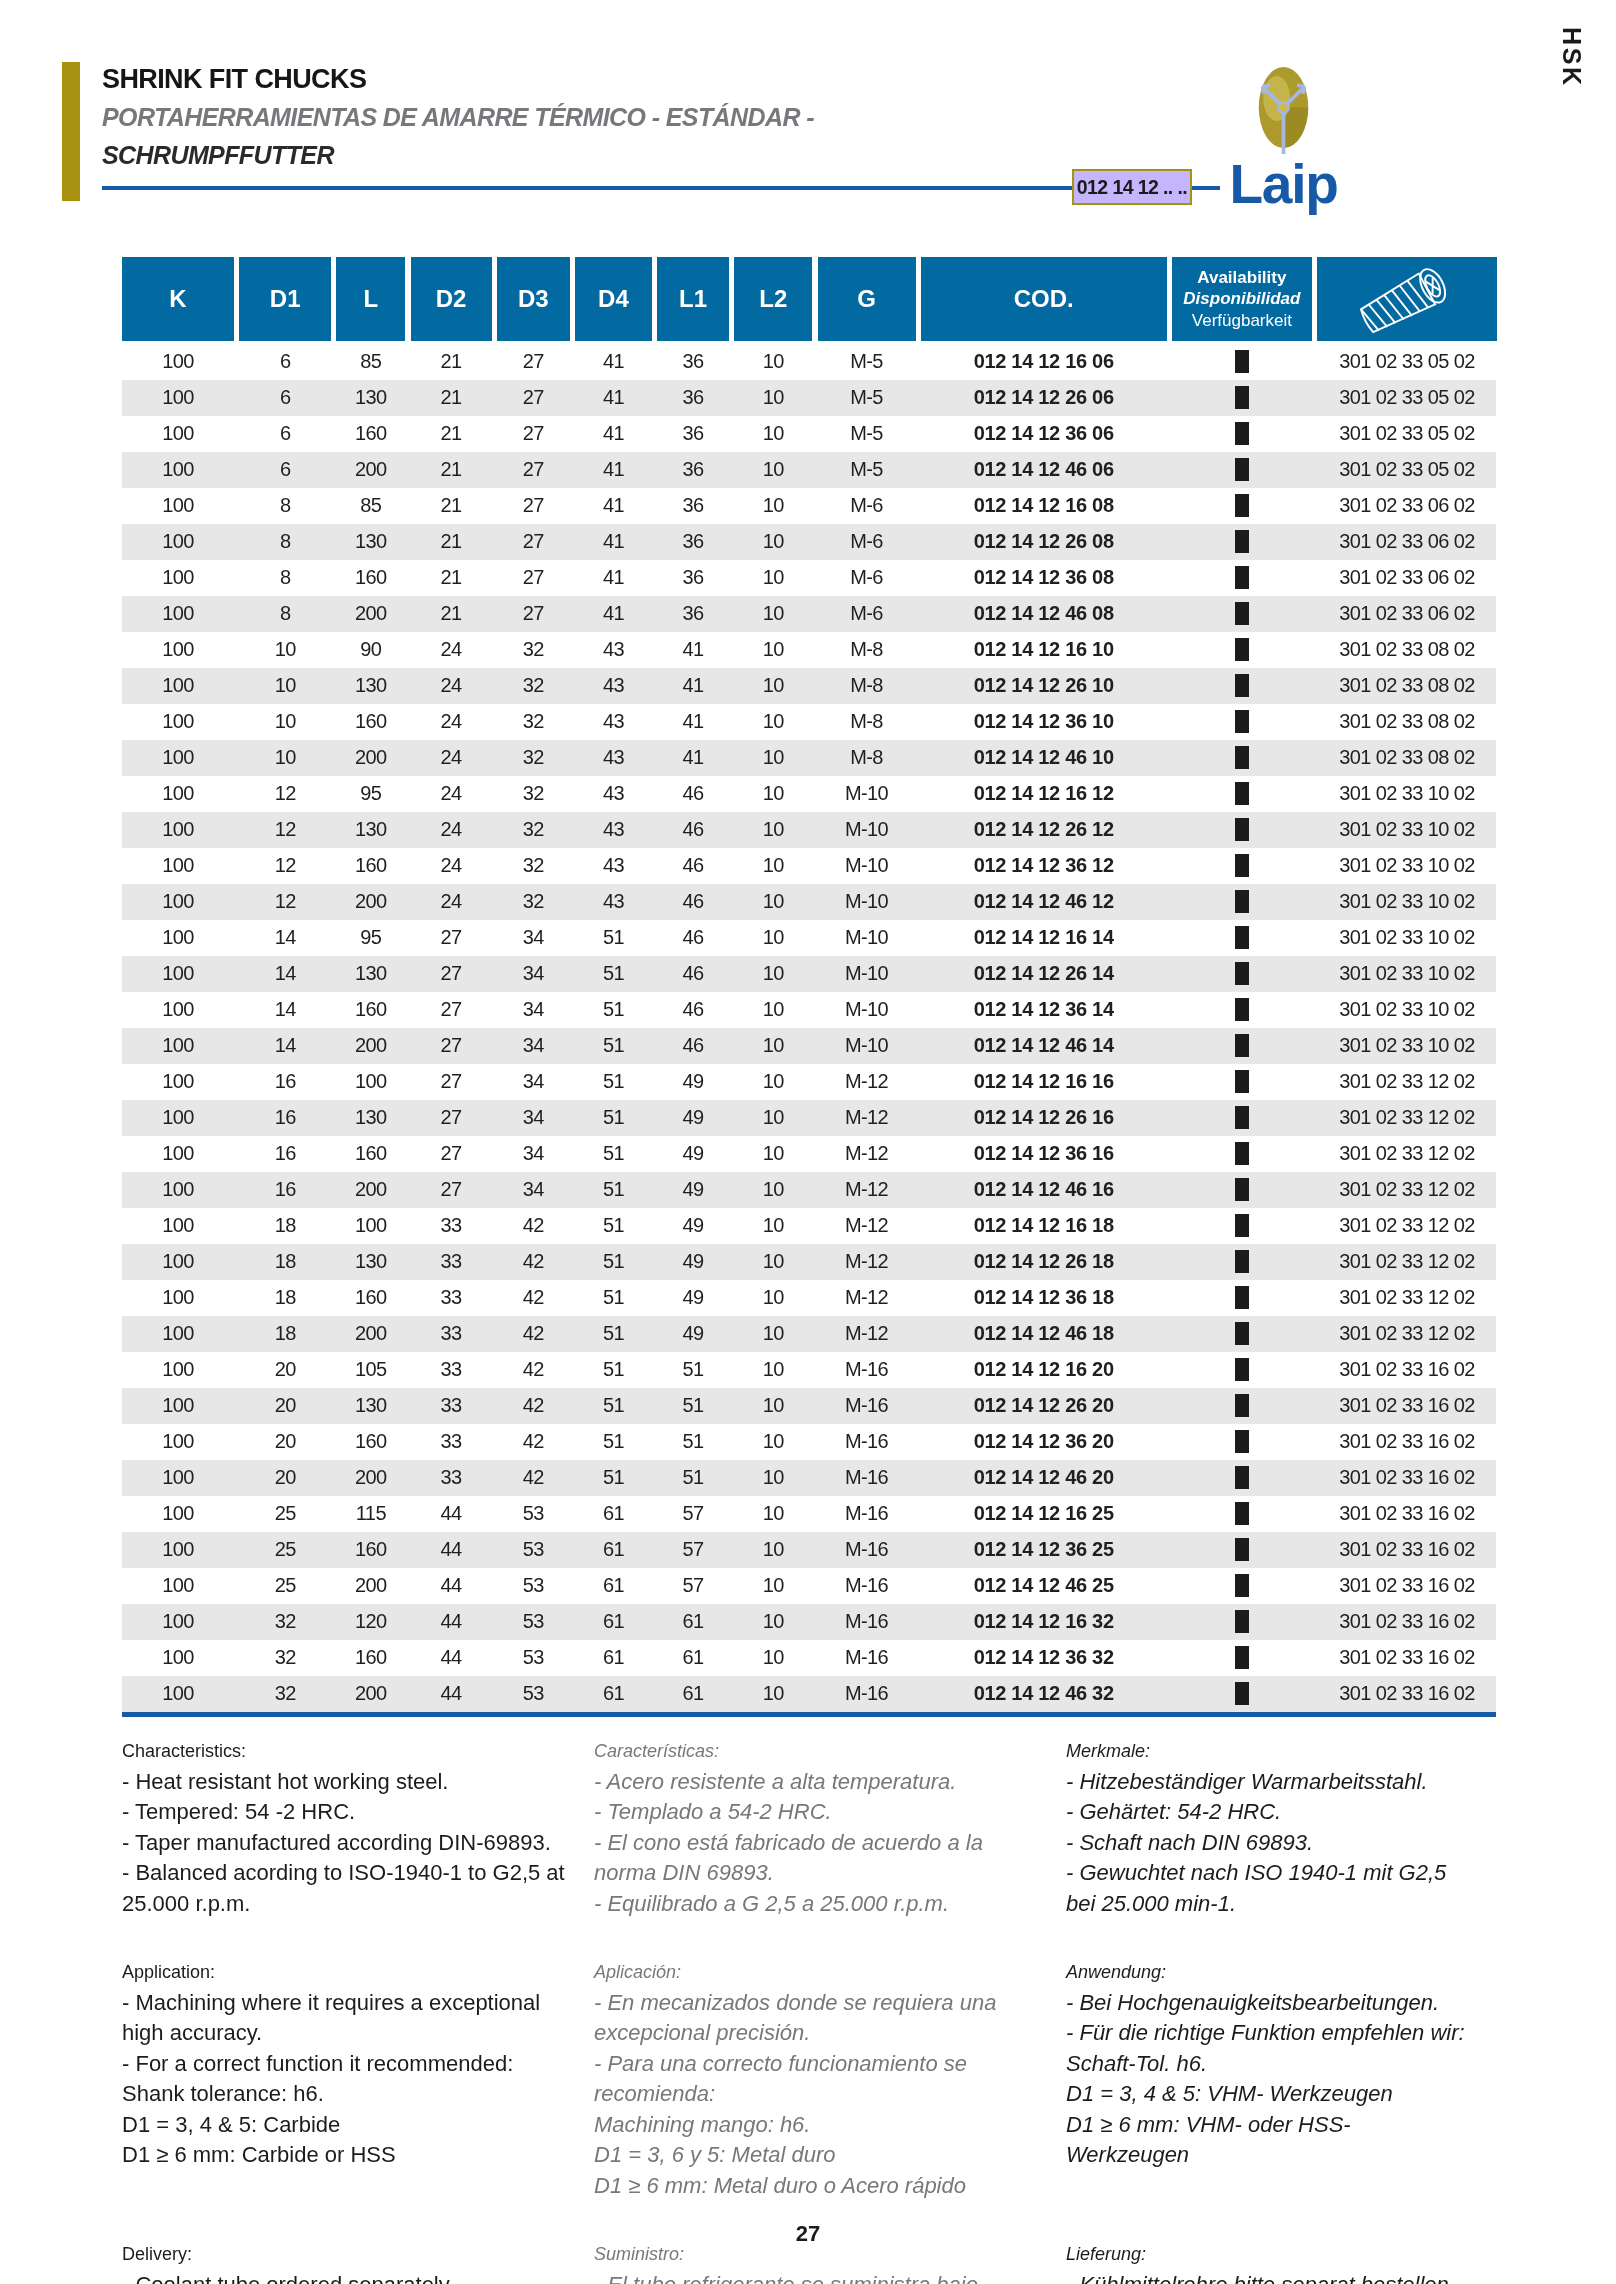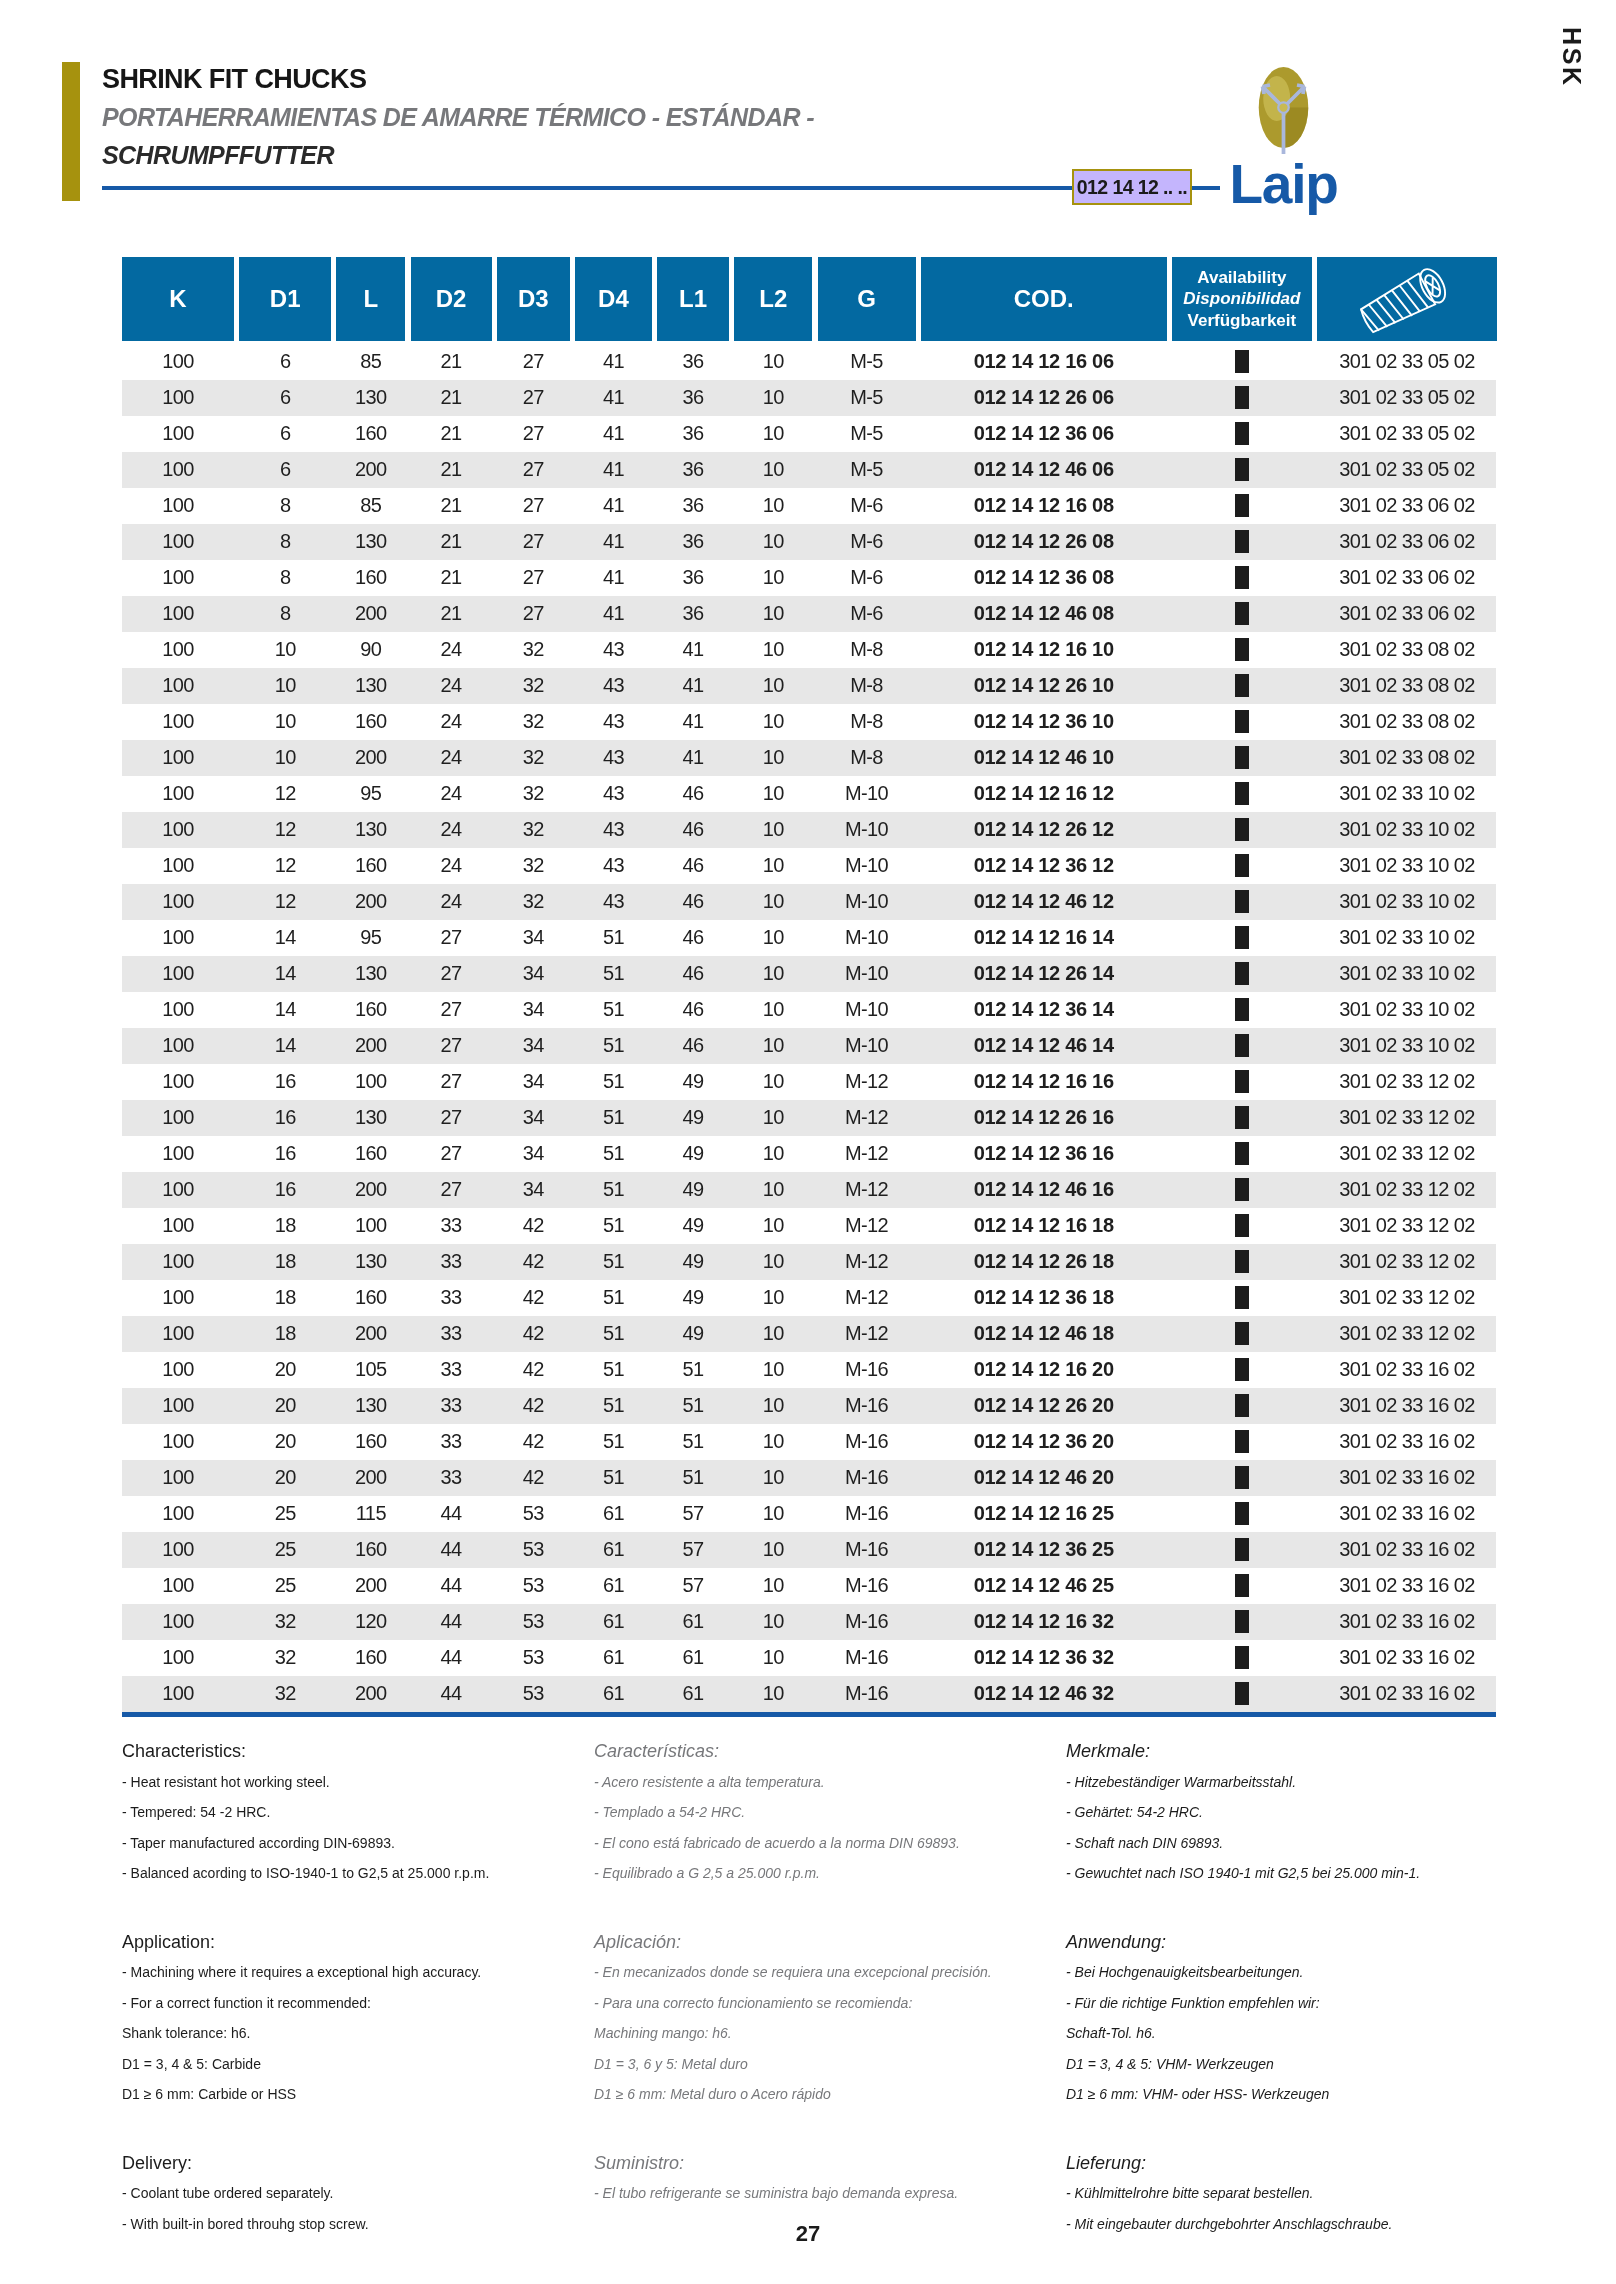--- a/index.html
+++ b/index.html
@@ -23,35 +23,35 @@
                 font-weight:bold; letter-spacing:2.6px; color:#1b1b1b; }
 
   
   .dtable { position:absolute; left:122px; top:257px; width:1374px; }
   .thead, .trow { display:grid; grid-template-columns:112px 92px 69px 81px 73px 77px 72px 78px 98px 246px 140px 180px; column-gap:5.2px; }
   .thead { height:84px; }
   .thead .hcell { background:#0369a1; color:#fff; display:flex; flex-direction:column; align-items:center; justify-content:center; }
   .hletter { font-size:24px; font-weight:bold; }
   .avail-l1 { font-size:17px; font-weight:bold; line-height:21.4px; }
   .avail-l2 { font-size:17px; font-weight:bold; font-style:italic; line-height:21.4px; }
-  .avail-l3 { font-size:17px; font-weight:bold; line-height:21.4px; }
+  .avail-l3 { font-size:17px; font-weight:normal; line-height:21.4px; }
   .tbody { margin-top:2.6px; }
   .trow { height:36px; background:#ffffff; align-items:center; }
   .trow.alt { background:#e7e7e7; }
   .cell { text-align:center; font-size:20px; letter-spacing:-0.6px; color:#1f1f1f; }
   .cell.cod { font-weight:bold; letter-spacing:-0.3px; }
   .sq { width:13.6px; height:23.4px; background:#1c1c1c; margin:0 auto; }
   .bottom-rule { width:1374px; height:4.5px; background:#1659a7; margin-top:0.6px; }
 
   
   .notes { position:absolute; left:122px; top:1736px; width:1374px; display:grid;
            grid-template-columns:472px 472px 429px; row-gap:38px; }
   .note-cell { padding-right:19.5px; }
   .note-h { font-size:18px; line-height:30.5px; }
-  .note-line { font-size:14px; line-height:30.5px; }
+  .note-line { font-size:22px; line-height:30.5px; }
   .lang-en { color:#1c1c1c; font-style:normal; }
   .lang-es { color:#77787b; font-style:italic; }
   .lang-de { color:#1c1c1c; font-style:italic; }
 
   .page-num { position:absolute; left:0; top:2221px; width:1616px; text-align:center;
               font-size:22px; font-weight:bold; color:#1b1b1b; }
 </style>
 </head>
 <body>
 

